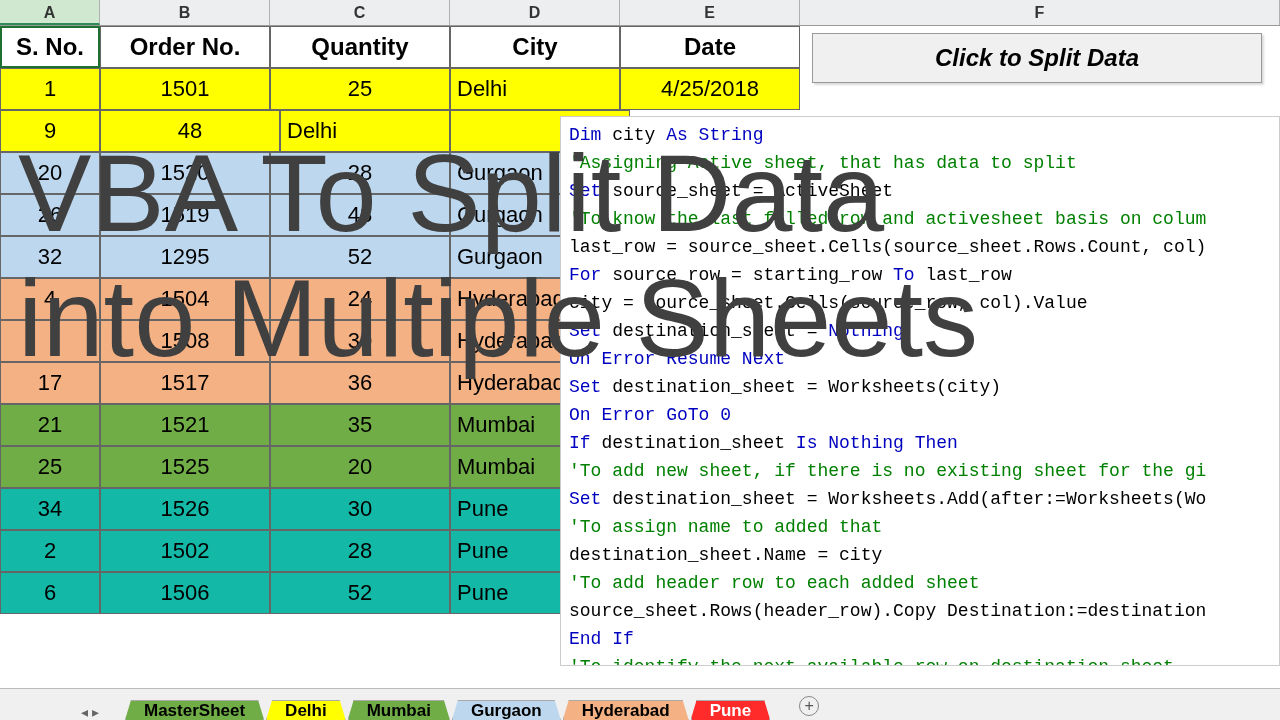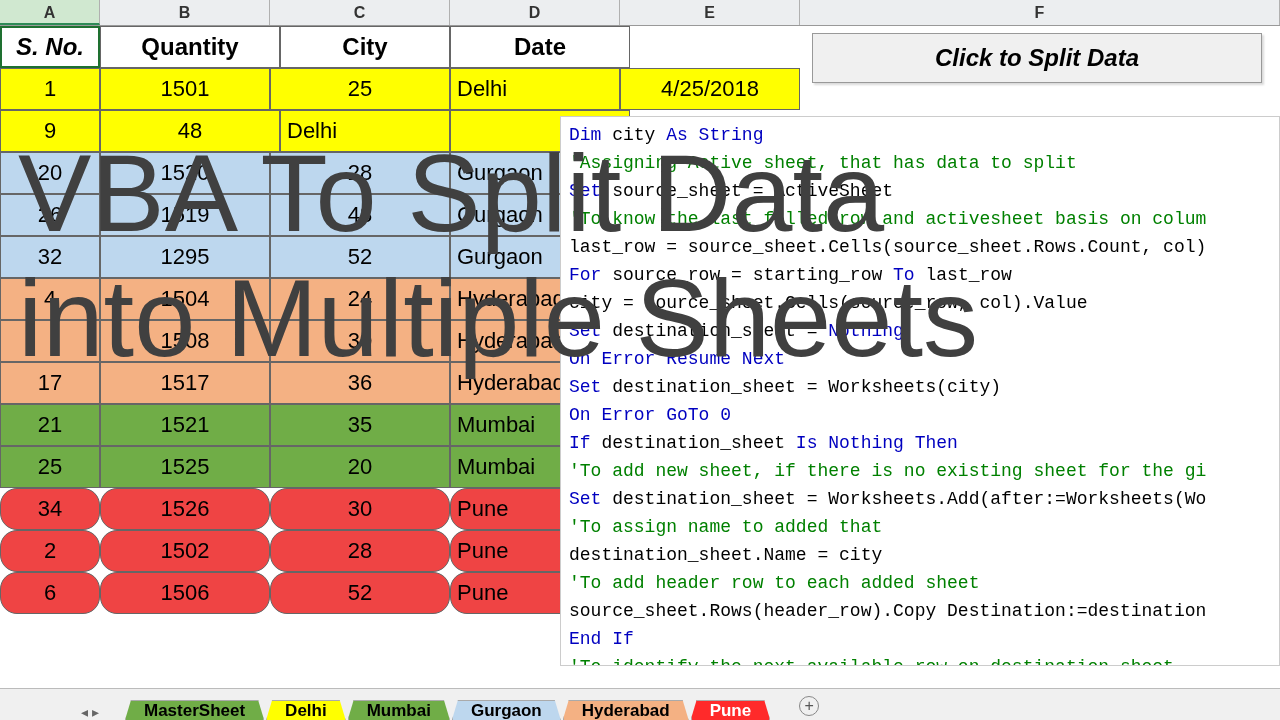--- a/index.html
+++ b/index.html
@@ -20,21 +20,21 @@
   .sheet { }
   .row { display: flex; height: 42px; }
   .cell { border: 1px solid #666; font-size: 22px; line-height: 40px; padding: 0 8px; text-align: center; }
   .cell.left { text-align: left; padding-left: 6px; }
   .header-row .cell { background: #fff; font-weight: 700; color: #000; font-size: 24px; }
 
   .yellow { background: #ffff00; }
   .lightblue { background: #bdd7ee; }
   .orange { background: #f4b183; }
   .green { background: #70ad47; }
-  .red { background: #ef4444; border-radius: 17px; }
+  .red { background: #14b8a6; }
 
   .split-button {
     position: absolute; top: 33px; left: 812px;
     width: 450px; height: 50px;
     background: #f0f0f0; border: 1px solid #999;
     font-size: 24px; font-weight: 700; font-style: italic;
     display: flex; align-items: center; justify-content: center;
     box-shadow: 2px 2px 2px rgba(0,0,0,0.15);
   }
 
@@ -68,37 +68,38 @@
     clip-path: polygon(6px 0, calc(100% - 6px) 0, 100% 100%, 0 100%);
   }
   .tab.active { background: #70ad47; color:#000; }
   .t-yellow { background: #ffff00; }
   .t-green { background: #70ad47; }
   .t-blue { background: #bdd7ee; }
   .t-orange { background: #f4b183; }
   .t-red { background: #ff2a2a; color:#fff; }
   .tab-add { width: 34px; height: 28px; display:flex; align-items:center; justify-content:center; font-size:20px; color:#555; margin-left: 20px;}
   .tab-add span { border:1px solid #888; border-radius:50%; width:20px; height:20px; display:flex; align-items:center; justify-content:center; font-size: 16px;}
-  .selected-outline { outline: 2px solid #1e7030; outline-offset: -2px; font-style: italic; }
+  .selected-outline { outline: 2px solid #1e7030; outline-offset: -2px; }
 </style>
 </head>
 <body>
 
 <div class="col-headers">
   <div class="ch cA selected">A</div>
   <div class="ch cB">B</div>
   <div class="ch cC">C</div>
   <div class="ch cD">D</div>
   <div class="ch cE">E</div>
   <div class="ch cF">F</div>
 </div>
 
 <div class="sheet">
   <div class="row header-row">
     <div class="cell cA selected-outline">S. No.</div>
+    <div class="cell cB">Order No.</div>
     <div class="cell cC">Quantity</div>
     <div class="cell cD">City</div>
     <div class="cell cE">Date</div>
   </div>
   <div id="data-rows">
       <div class="row">
         <div class="cell cA yellow">1</div>
         <div class="cell cB yellow">1501</div>
         <div class="cell cC yellow">25</div>
         <div class="cell cD yellow left">Delhi</div>

